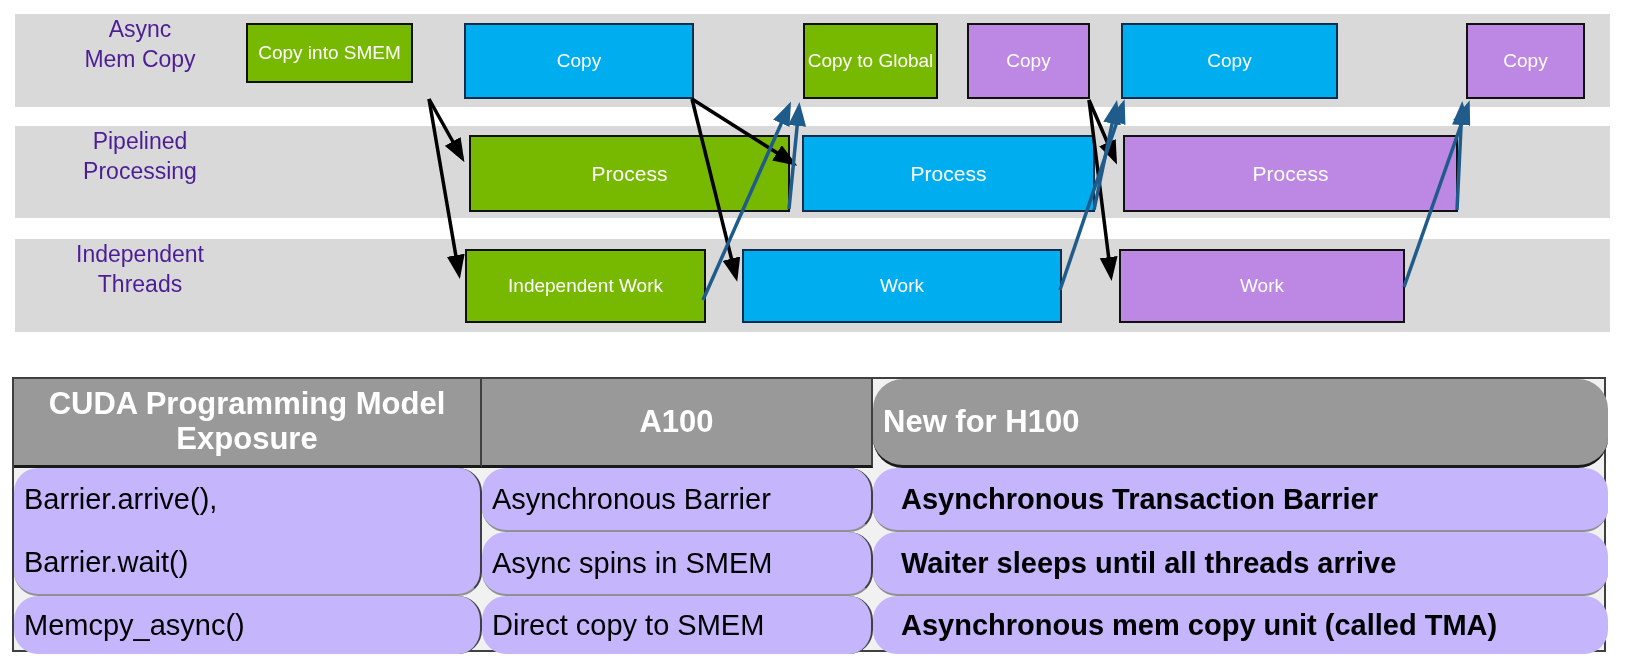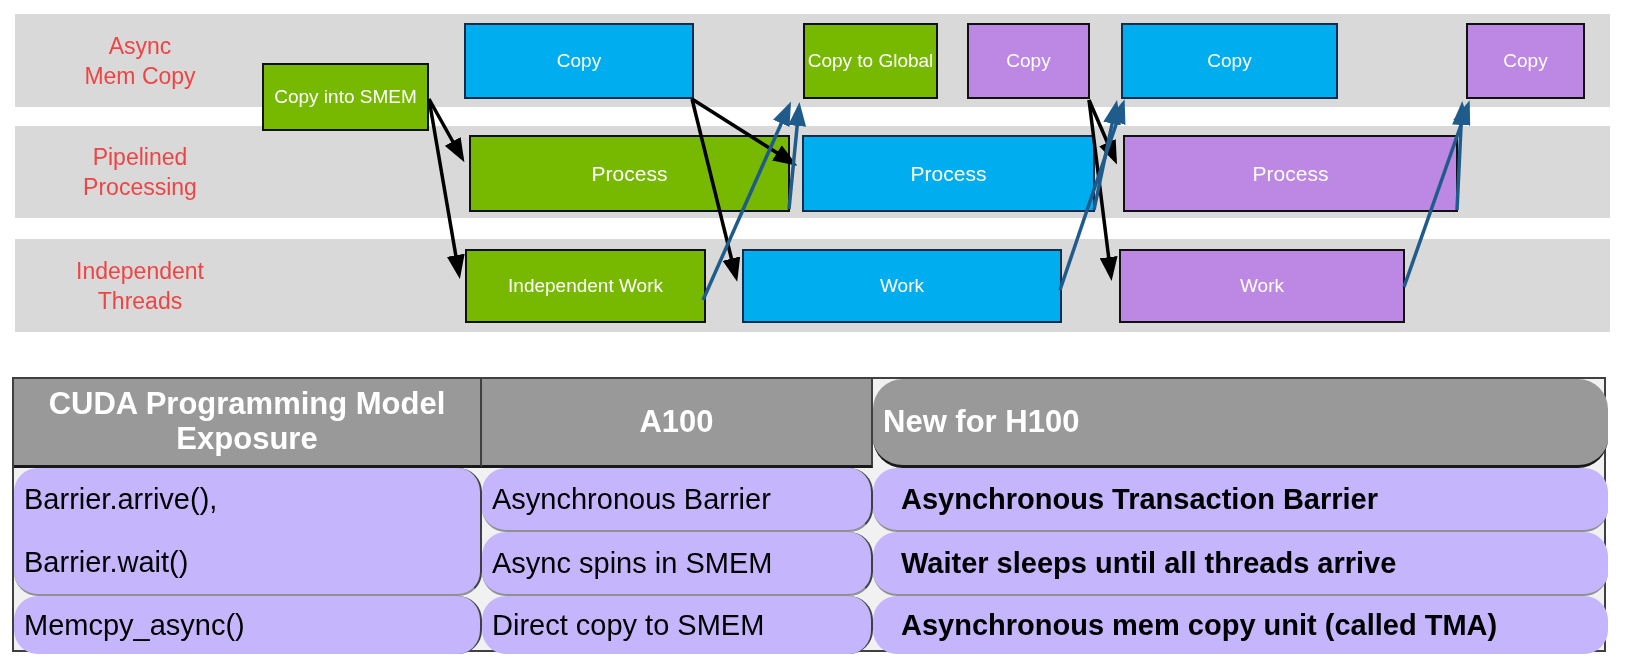--- a/index.html
+++ b/index.html
@@ -6,21 +6,21 @@
   body{font-family:"Liberation Sans", sans-serif;}
   .slide{position:relative;width:1630px;height:670px;background:#ffffff;overflow:hidden;}
 
   
   .band{position:absolute;left:15px;width:1595px;background:#D9D9D9;}
   .band1{top:14px;height:93px;}
   .band2{top:126px;height:92px;}
   .band3{top:239px;height:93px;}
 
   .lane-label{position:absolute;left:15px;width:250px;display:flex;flex-direction:column;
-    justify-content:center;align-items:center;color:#ef4444;font-size:23px;line-height:30px;}
+    align-items:center;color:#4c1d95;font-size:23px;line-height:30px;}
   .lane-label.l1{top:14px;height:93px;}
   .lane-label.l2{top:126px;height:92px;}
   .lane-label.l3{top:239px;height:93px;}
 
   
   .tbox{position:absolute;box-sizing:border-box;border:2px solid #111111;color:#ffffff;
     display:flex;align-items:center;justify-content:center;text-align:center;font-size:19px;}
   .tbox.big{font-size:21px;}
   .green{background:#76B900;}
   .blue{background:#00AEEF;border-color:#0d2d4d;}
@@ -60,21 +60,21 @@
   </div>
   <div class="lane-label l3">
     <span>Independent</span>
     <span>Threads</span>
   </div>
   <div class="lane-label l2">
     <span>Pipelined</span>
     <span>Processing</span>
   </div>
 
-  <div class="tbox green" style="left:262px;top:23px;width:167px;height:68px;margin-top:40px;">Copy into SMEM</div>
+  <div class="tbox green" style="left:246px;top:23px;width:167px;height:60px;">Copy into SMEM</div>
   <div class="tbox blue" style="left:464px;top:23px;width:230px;height:76px;">Copy</div>
   <div class="tbox green" style="left:803px;top:23px;width:135px;height:76px;">Copy to Global</div>
   <div class="tbox purple" style="left:967px;top:23px;width:123px;height:76px;">Copy</div>
   <div class="tbox blue" style="left:1121px;top:23px;width:217px;height:76px;">Copy</div>
   <div class="tbox purple" style="left:1466px;top:23px;width:119px;height:76px;">Copy</div>
 
   <div class="tbox big green" style="left:469px;top:135px;width:321px;height:77px;">Process</div>
   <div class="tbox big blue" style="left:802px;top:135px;width:293px;height:77px;">Process</div>
   <div class="tbox big purple" style="left:1123px;top:135px;width:335px;height:77px;">Process</div>
 

